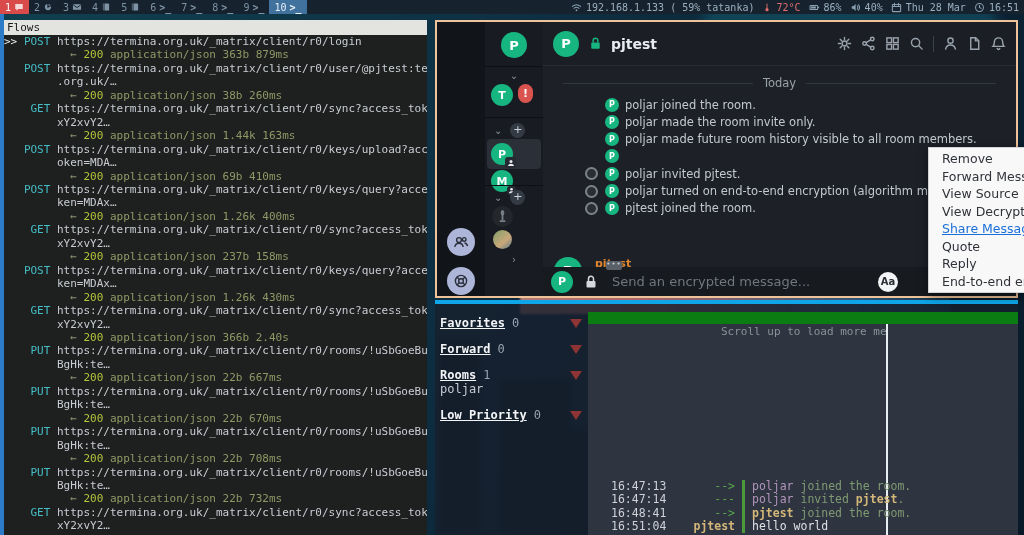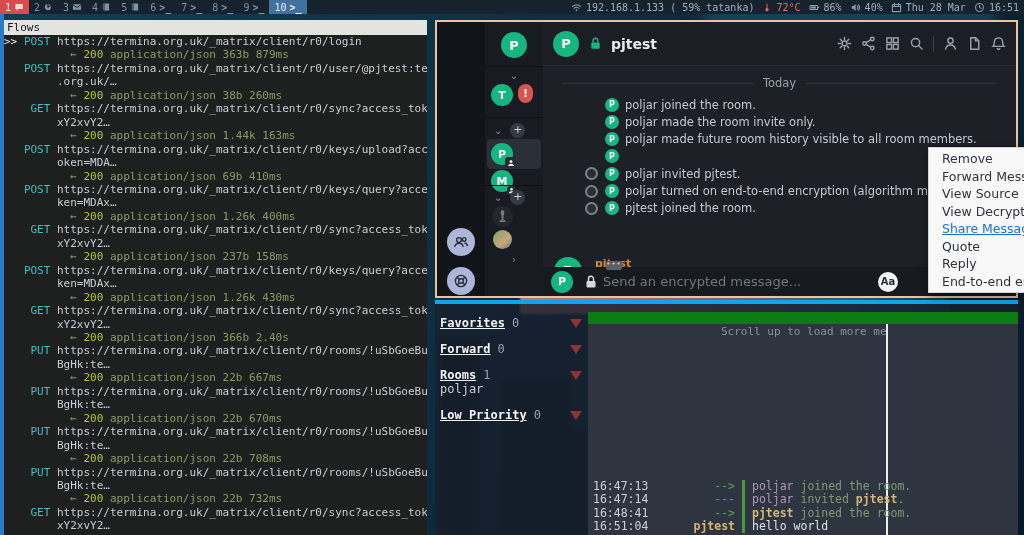--- a/index.html
+++ b/index.html
@@ -96,21 +96,21 @@
   #msg-opts { position:absolute; right:105px; top:18px; width:22px; height:22px; border-radius:50%;
     background:#454b54; color:#e8ebef; text-align:center; line-height:18px; font-size:13px;
     letter-spacing:1px; cursor:pointer; }
 
   #composer { position:absolute; left:0; right:0; bottom:0; height:29px; background:#171a1f;
     display:flex; align-items:center; padding:0 8px; }
   #typing-pill { position:absolute; left:63px; top:-6px; width:16px; height:9px; border-radius:2px;
     background:#596068; color:#c8cdd3; font-size:7px; line-height:7px; text-align:center; letter-spacing:1px; }
   #composer .avatar { width:22px; height:22px; font-size:11px; }
   #composer-lock { margin-left:10px; }
-  #composer-input { flex:1; margin-left:4px; background:transparent; border:none; outline:none;
+  #composer-input { flex:1; margin-left:13px; background:transparent; border:none; outline:none;
     color:#dde1e6; font-size:13px; font-family:"DejaVu Sans", sans-serif; }
   #composer-input::placeholder { color:#70777f; }
   #fmt-btn { width:20px; height:20px; border-radius:50%; background:#f2f4f6; color:#2b2e33;
     font-size:10px; font-weight:bold; display:flex; align-items:center; justify-content:center;
     cursor:pointer; margin-right:110px; }
 
   
   #ctx-menu { position:absolute; left:928px; top:147px; width:160px; background:#f8f8f9;
     border:1px solid #d3d4d8; box-shadow:0 3px 10px rgba(0,0,0,.45); z-index:5;
     font-size:12.5px; color:#2f3338; padding:2px 0; }
@@ -132,21 +132,21 @@
   .bg-item { color:#c6ccd4; height:14px; line-height:14px; }
 
   #chat-area { position:absolute; left:153px; top:0; right:0; bottom:0; }
   #chat-solid { position:absolute; left:0; right:0; top:20px; bottom:0; background:#2e3440; }
   #green-bar { position:absolute; left:0; right:0; top:8px; height:12px; background:#0b7c12; }
   #banner-clip { position:absolute; left:0; top:21px; width:298px; height:13px; overflow:hidden; }
   #banner { position:absolute; left:133px; top:0; white-space:nowrap; color:#8a9399; font-size:11px; }
   #nick-sep { position:absolute; left:298px; top:20px; bottom:0; width:2px; background:#e8edf2; }
   #wc-log { position:absolute; left:0; bottom:2px; width:296px; font-size:11.5px; line-height:13.2px; }
   .wc-line { display:flex; white-space:pre; }
-  .wc-time { width:64px; padding-left:5px; color:#ccd2d8; flex:none; }
+  .wc-time { width:64px; padding-left:23px; color:#ccd2d8; flex:none; }
   .wc-pfx { width:90px; text-align:right; padding-right:7px; flex:none; }
   .wc-sep { width:3px; background:#4d9a3d; flex:none; }
   .wc-msg { padding-left:7px; white-space:pre; }
   .c-green { color:#57a64a; }
   .c-grnt { color:#7f9a72; }
   .c-purple { color:#b294bb; }
   .c-tan { color:#d3b778; font-weight:bold; }
   .c-white { color:#dde2e6; }
 </style>
 </head>

